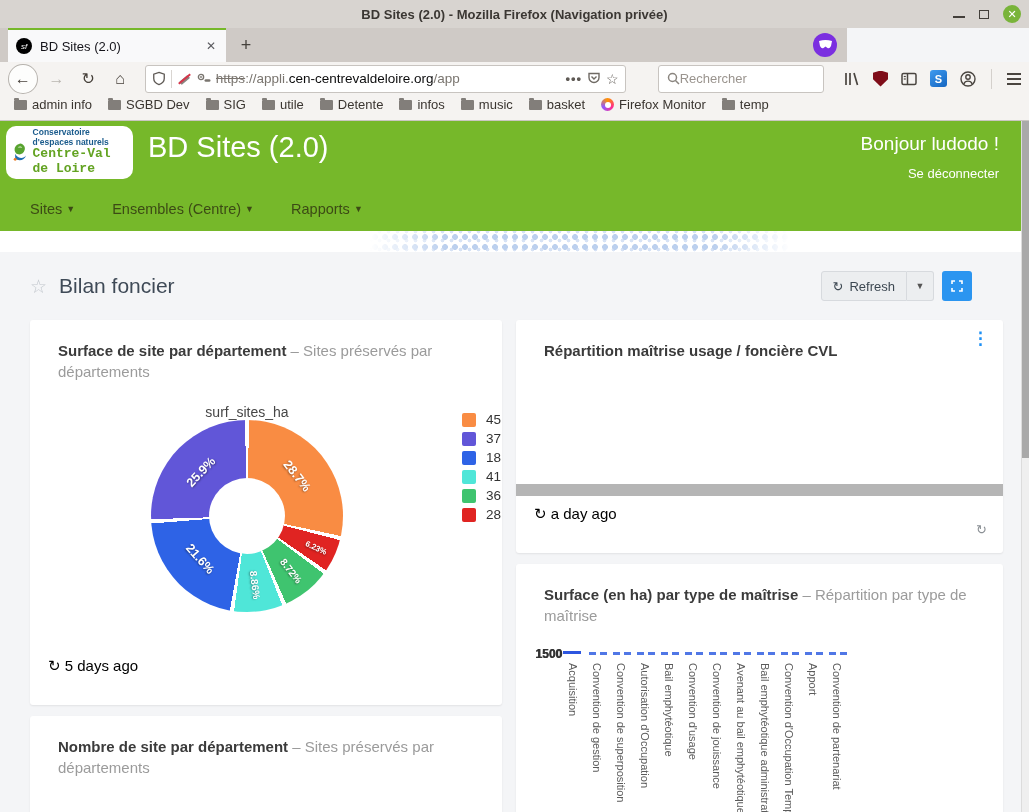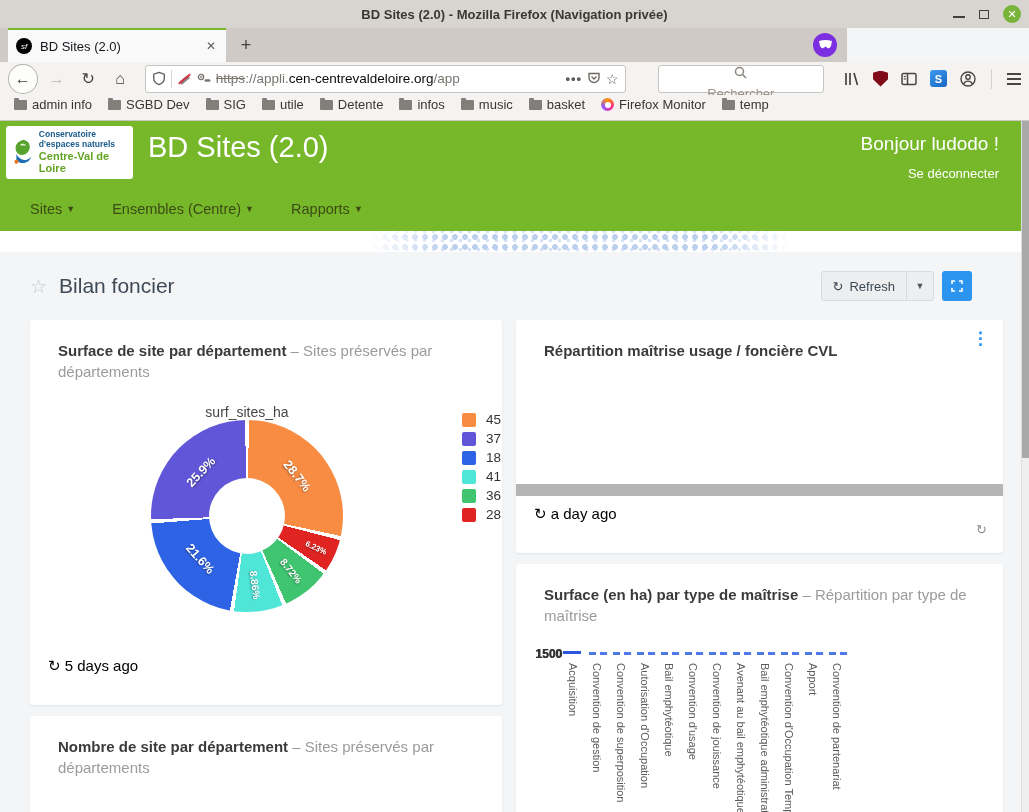--- a/index.html
+++ b/index.html
@@ -38,21 +38,21 @@
   .u-sep { width:1px; height:18px; background:#d9d5d1; }
   .pencil-wrap { position:relative; width:15px; height:14px; }
   .pencil-body { position:absolute; left:2px; top:6px; width:11px; height:3.5px; background:#8a8580; border-radius:1px; transform:rotate(-40deg); }
   .pencil-slash { position:absolute; left:0; top:6px; width:15px; height:2px; background:#d7354a; transform:rotate(-40deg); }
   .url-text { flex:1; font-size:13.5px; color:#7a756f; white-space:nowrap; overflow:hidden; }
   .url-text .scheme { text-decoration:line-through; }
   .url-text .domain { color:#0c0c0d; }
   .u-dots { font-size:13px; font-weight:bold; color:#5f5a55; letter-spacing:1px; }
   .u-star { font-size:14px; color:#5f5a55; }
   .searchbar { width:168px; height:28px; background:#fff; border:1px solid #c8c4c0; border-radius:3px;
-               display:flex; align-items:center; padding:0 8px; gap:7px; margin-left:26px;flex-direction:column; }
+               display:flex; align-items:center; padding:0 8px; margin-left:26px; }
   .search-ph { font-size:13px; color:#9a948e; }
   .tool-icons { display:flex; align-items:center; gap:13px; margin-left:14px; }
   .ublock { width:15px; height:16px; background:#7f0d19;
             clip-path:polygon(50% 0,100% 14%,100% 55%,50% 100%,0 55%,0 14%); }
   .s-icon { width:17px; height:17px; border-radius:3px; background:linear-gradient(145deg,#3f9bf0,#1565c0);
             color:#fff; font-size:11px; font-weight:bold; display:flex; align-items:center; justify-content:center; }
   .tool-sep { width:1px; height:20px; background:#d4d0cc; margin:0 2px; }
   .hamburger { display:flex; flex-direction:column; gap:3px; }
   .hamburger i { width:14px; height:2px; background:#4a4540; }
 
@@ -64,25 +64,25 @@
   .bm-monitor { width:13px; height:13px; border-radius:50%;
                 background:conic-gradient(#ff9400,#ff2b8d,#9059ff,#ff9400); position:relative; }
   .bm-monitor::after { content:""; position:absolute; left:3.5px; top:3.5px; width:6px; height:6px; border-radius:50%; background:#fff; }
 
   
   .content { position:absolute; left:0; top:121px; width:1021px; height:691px; background:#f4f5f7; overflow:hidden; }
   .vscroll { position:absolute; right:0; top:121px; width:8px; height:691px; background:#efefef; border-left:1px solid #dcdcdc; }
   .vscroll .thumb { position:absolute; left:0; width:8px; top:0; height:337px; background:#a9a9a9; }
 
   .site-header { position:absolute; left:0; top:0; width:1021px; height:65px; background:#76b82a; }
-  .logo-box { position:absolute; left:6px; top:5px; width:127px; height:53px; background:#fff; border-radius:3px;
+  .logo-box { position:absolute; left:6px; top:5px; width:127px; height:53px; background:#fff; border-radius:10px;
               display:flex; align-items:center; padding:0 6px; gap:4px; }
   .logo-text { line-height:1.15; }
   .logo-text .l1,.logo-text .l2 { font-size:8.5px; font-weight:bold; color:#1a5b8c; }
-  .logo-text .l3 { font-size:11px; font-weight:bold; color:#63a322; }
+  .logo-text .l3 { font-size:13px; font-weight:bold; color:#63a322;font-family:Liberation Mono, monospace; }
   .app-title { position:absolute; left:148px; top:10px; font-size:29px; color:#fff; }
   .greeting { position:absolute; right:22px; top:12px; font-size:19px; color:#fff; }
   .logout { position:absolute; right:22px; top:45px; font-size:13px; color:#fff; }
   .site-nav { position:absolute; left:0; top:65px; width:1021px; height:45px; background:#76b82a;
               display:flex; align-items:center; padding-left:30px; gap:37px; }
   .nav-item { font-size:14.5px; color:#3c4a15; display:flex; align-items:center; gap:4px; }
   .caret { font-size:9px; }
 
   .dots-band { position:absolute; left:370px; top:110px; width:420px; height:21px;
                background-image:

